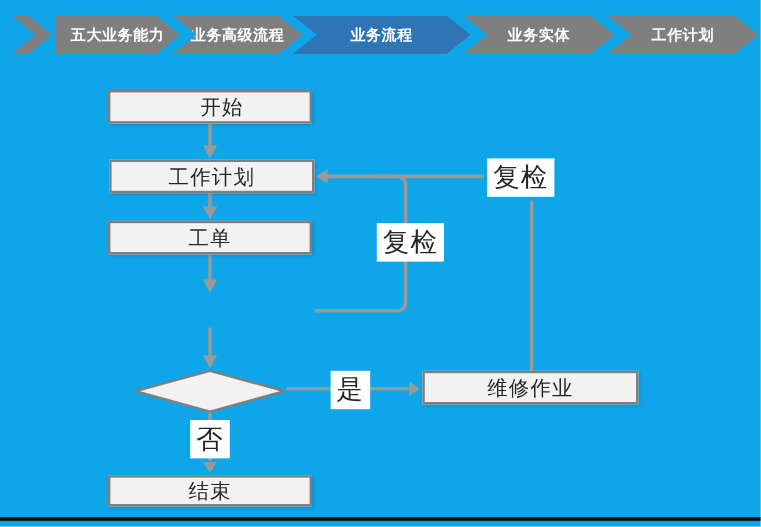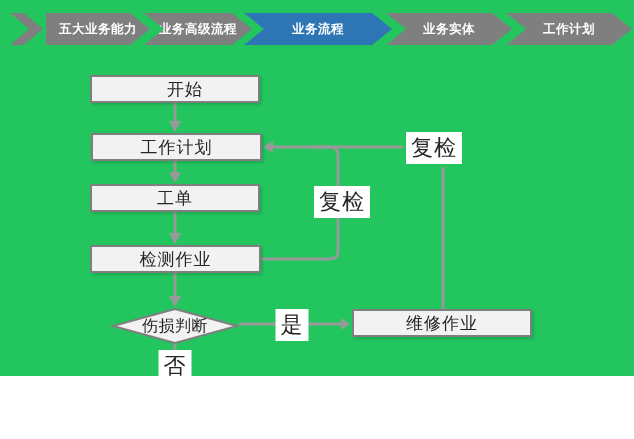--- a/index.html
+++ b/index.html
@@ -1,17 +1,17 @@
 <!DOCTYPE html>
 <html><head>
 <meta charset="utf-8">
 <style>
   html,body{margin:0;padding:0;background:#ffffff;}
   .stage{
-    position:relative;width:634px;height:376px;background:#22c55e;overflow:hidden;
+    position:relative;width:634px;height:439px;background:#0ea5e9;overflow:hidden;
     font-family:"Liberation Sans","DejaVu Sans",sans-serif;
   }
   
   .nav-band{
     position:absolute;top:13px;height:32px;background:#7F7F7F;color:#ffffff;
     display:flex;align-items:center;justify-content:center;
     font-size:12.5px;font-weight:bold;letter-spacing:0.5px;white-space:nowrap;
   }
   .nav-band.active{background:#2E75B6;}
   .clip-b1{clip-path:polygon(0 0,80.8% 0,100% 50%,80.8% 100%,0 100%);}
@@ -86,22 +86,20 @@
       <polygon points="341,318 341,330 350,324"></polygon>
       <polygon points="273,141 273,153 263,147"></polygon>
     </g>
 
     <polygon points="175,309 237,326 175,343 113,326" fill="#F2F2F2" stroke="#7F7F7F" stroke-width="2"></polygon>
   </svg>
 
   <div class="box" style="left:90px;top:75px;width:170px;height:28px;padding-left:20px;">开始</div>
   <div class="box" style="left:91px;top:133px;width:171px;height:28px;">工作计划</div>
   <div class="box" style="left:90px;top:184px;width:170px;height:28px;">工单</div>
-  <div class="box" style="left:90px;top:245px;width:171px;height:28px;">检测作业</div>
-  <div class="diamond-label">伤损判断</div>
   <div class="box" style="left:352px;top:309px;width:180px;height:28px;">维修作业</div>
   <div class="box" style="left:90px;top:396px;width:170px;height:26px;">结束</div>
 
   <div class="edge-label" style="left:342px;top:202px;">复检</div>
   <div class="edge-label" style="left:434px;top:148px;">复检</div>
   <div class="edge-label" style="left:292px;top:325px;">是</div>
   <div class="edge-label" style="left:175px;top:366px;">否</div>
 
   <div class="baseline"></div>
 </div>

